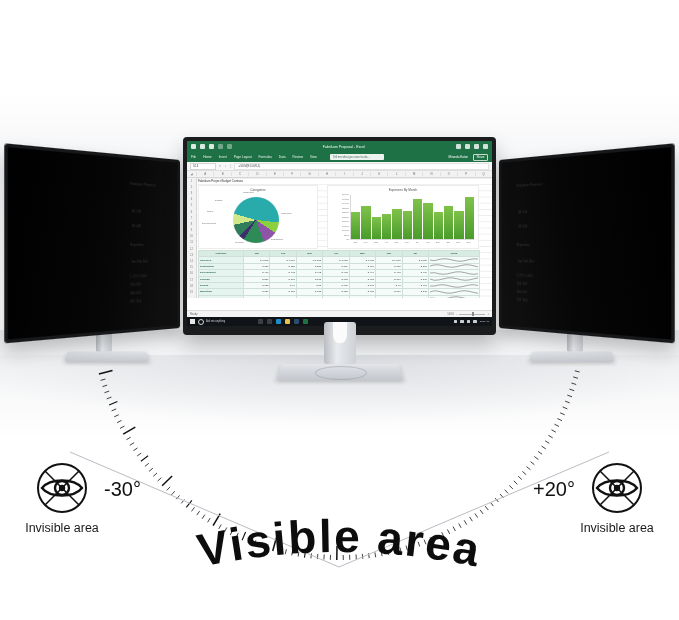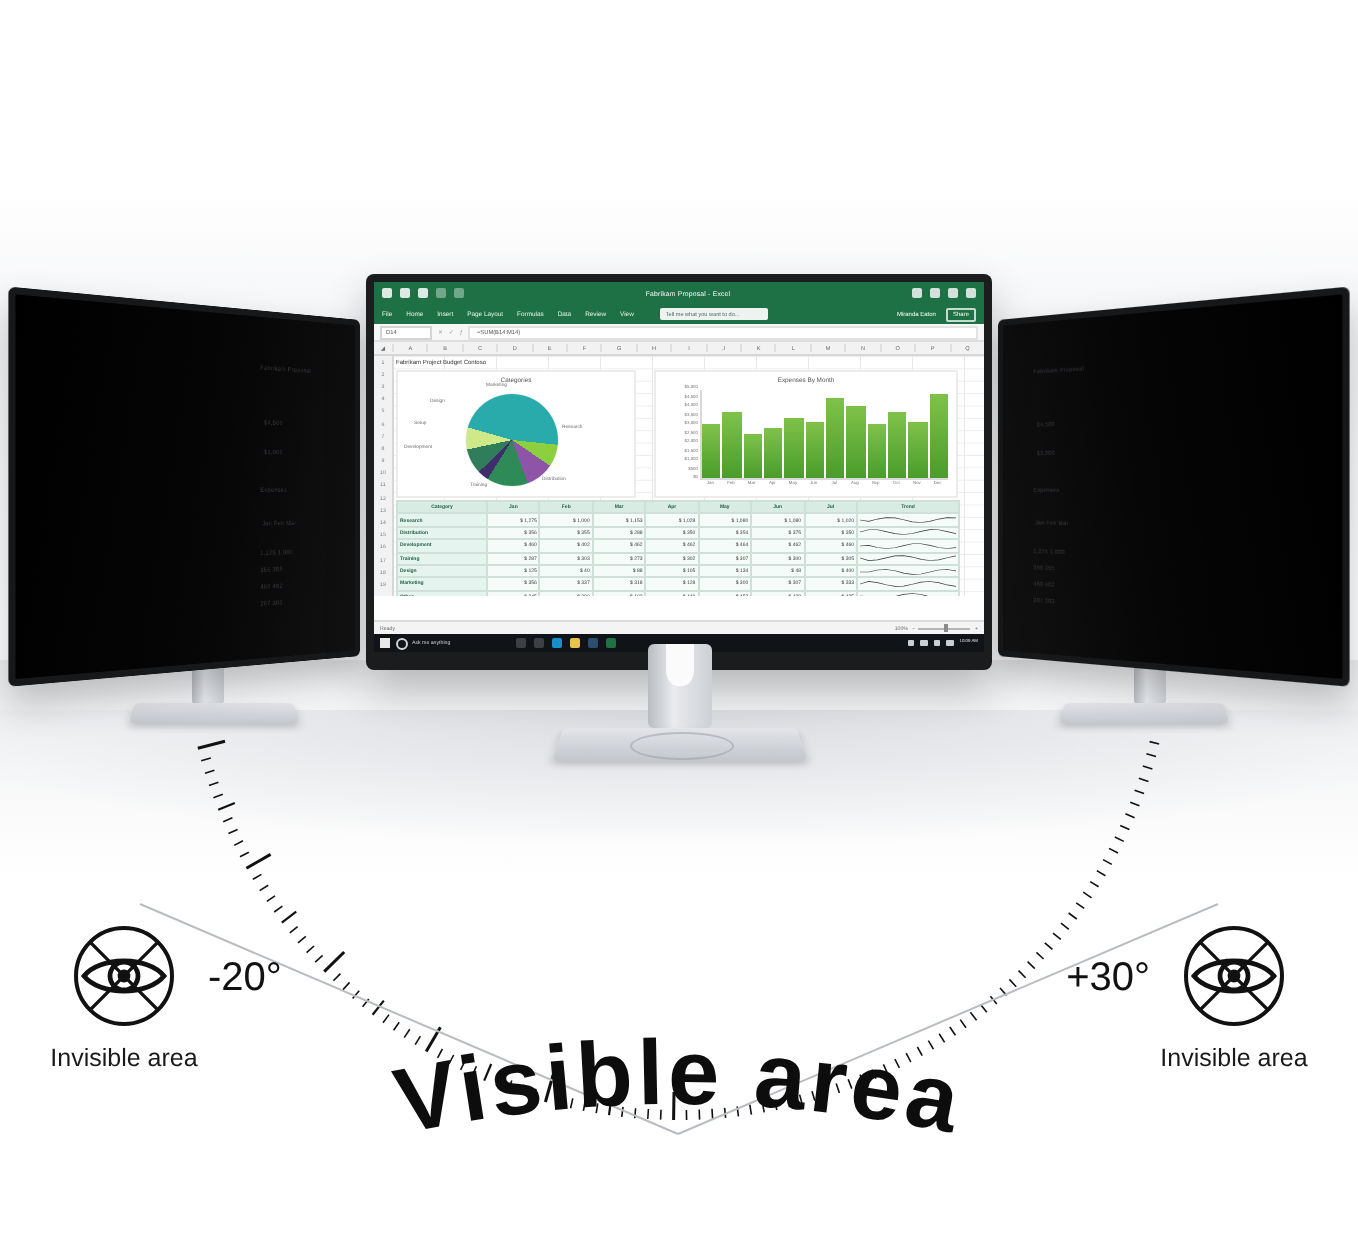--- a/index.html
+++ b/index.html
@@ -696,22 +696,22 @@
       <circle cx="26" cy="26" r="24" fill="#fff" stroke="#111" stroke-width="2"></circle>
       <path d="M6 26 C14 16,38 16,46 26 C38 36,14 36,6 26 Z" fill="#fff" stroke="#111" stroke-width="2.4"></path>
       <circle cx="26" cy="26" r="7" fill="#fff" stroke="#111" stroke-width="2.4"></circle>
       <circle cx="26" cy="26" r="3.2" fill="#111"></circle>
       <line x1="9" y1="9" x2="43" y2="43" stroke="#111" stroke-width="1.6"></line>
       <line x1="43" y1="9" x2="9" y2="43" stroke="#111" stroke-width="1.6"></line>
     </svg>
     <div class="eye-label">Invisible area</div>
   </div>
 
-  <div class="ang ang-left">-20°</div>
-  <div class="ang ang-right">+30°</div>
+  <div class="ang ang-left">-30°</div>
+  <div class="ang ang-right">+20°</div>
 
   <svg class="visible-area" viewBox="0 0 679 100">
     <defs>
       <path id="arcpath" d="M150,62 Q339,6 529,62" fill="none"></path>
     </defs>
     <text font-family="Liberation Sans, sans-serif" font-size="46" font-weight="700" fill="#0d0d0d" letter-spacing="2">
       <textPath href="#arcpath" startOffset="50%" text-anchor="middle" id="visible-text">Visible area</textPath>
     </text>
   </svg>
 

